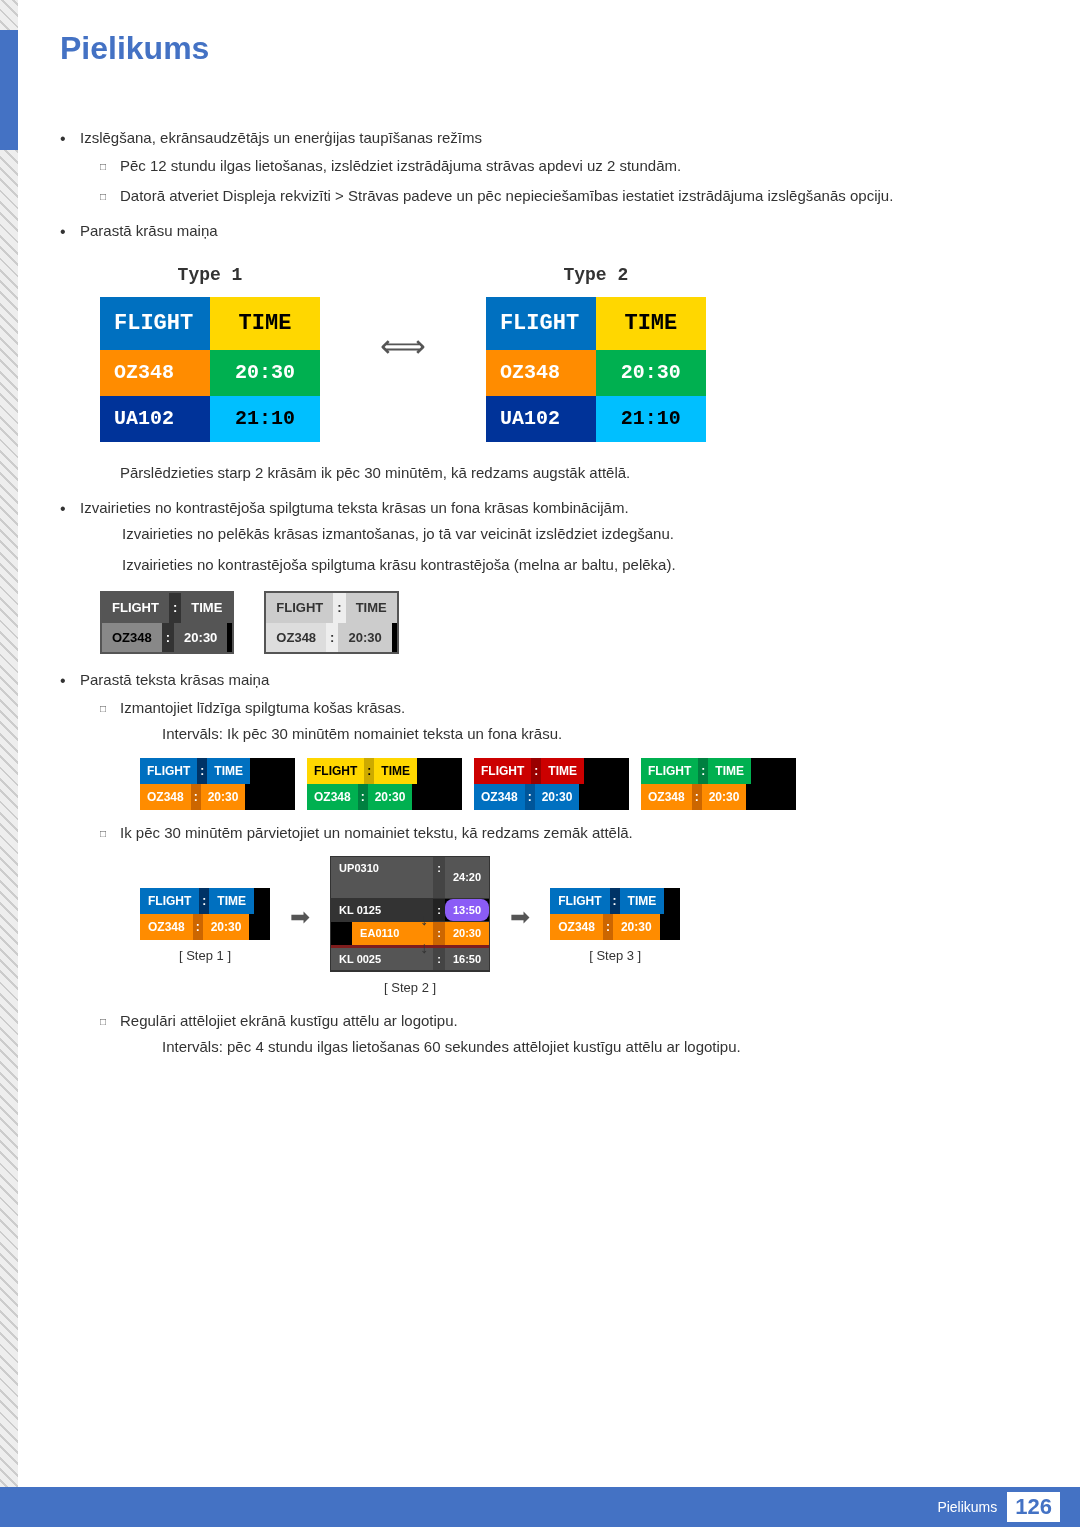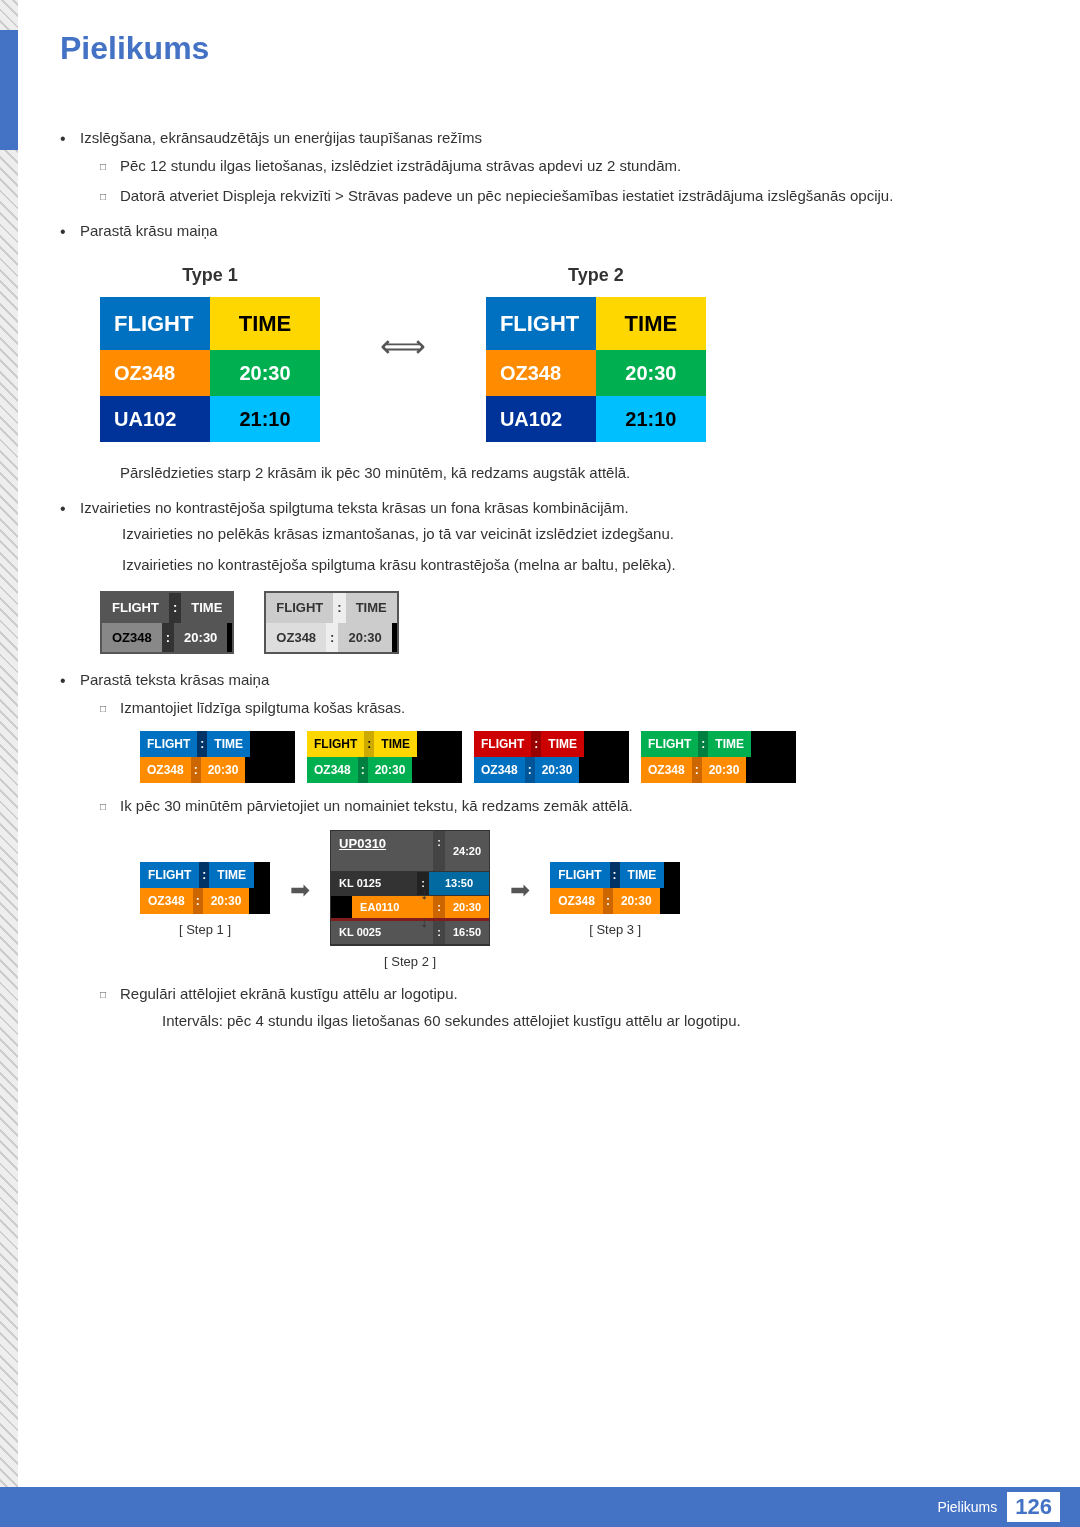--- a/index.html
+++ b/index.html
@@ -106,20 +106,21 @@
       display: flex;
       gap: 60px;
       margin: 20px 0 20px 20px;
       align-items: flex-start;
     }
 
     .type-block {
       display: flex;
       flex-direction: column;
       align-items: center;
+      font-family: Liberation Mono, monospace;
     }
 
     .type-label {
       font-size: 18px;
       font-weight: bold;
       margin-bottom: 8px;
       color: #333;
     }
 
     
@@ -443,20 +444,21 @@
           </div>
         </div>
       </div>
     </li>
 
     <li>
       <span>Parastā teksta krāsas maiņa</span>
       <ul class="sub-list">
         <li>
           <span>Izmantojiet līdzīga spilgtuma košas krāsas.</span>
+          <div class="indent-text">Intervāls: Ik pēc 30 minūtēm nomainiet teksta un fona krāsu.</div>
 
           
           <div class="color-boards-row">
 
             <div class="color-board cboard1">
               <div class="row">
                 <div class="cell" style="background:#0070C0;color:#fff;font-size:12px;font-weight:bold;padding:4px 7px;">FLIGHT</div>
                 <div class="cell" style="background:#003366;color:#fff;font-size:12px;font-weight:bold;padding:4px 3px;"> : </div>
                 <div class="cell" style="background:#0070C0;color:#fff;font-size:12px;font-weight:bold;padding:4px 7px;">TIME</div>
               </div>
@@ -528,28 +530,28 @@
                 </div>
               </div>
               <div class="step-label">[ Step 1 ]</div>
             </div>
 
             <div style="font-size:24px;color:#555;margin-bottom:20px;">➡</div>
 
             <div class="step-block">
               <div class="step2-board">
                 <div class="row" style="border-bottom:1px solid #333;">
-                  <div class="cell" style="background:#555;color:#fff;font-size:13px;font-weight:bold;padding:3px 8px;flex:1;text-decoration:underline;">UP0310</div>
+                  <div class="cell" style="background:#555;color:#fff;font-size:11px;font-weight:bold;padding:3px 8px;flex:1;">UP0310</div>
                   <div class="cell" style="background:#444;color:#fff;font-size:11px;font-weight:bold;padding:3px 4px;"> : </div>
                   <div class="cell" style="background:#555;color:#fff;font-size:11px;font-weight:bold;padding:12px 8px;">24:20</div>
                 </div>
                 <div class="row" style="border-bottom:1px solid #333;">
                   <div class="cell" style="background:#333;color:#fff;font-size:11px;font-weight:bold;padding:3px 8px;flex:1;">KL 0125</div>
                   <div class="cell" style="background:#222;color:#fff;font-size:11px;font-weight:bold;padding:3px 4px;"> : </div>
-                  <div class="cell" style="background:#0369a1;color:#fff;font-size:11px;font-weight:bold;padding:3px 16px;">13:50</div>
+                  <div class="cell" style="background:#8b5cf6;color:#fff;font-size:11px;font-weight:bold;padding:3px 8px;border-radius:8px;">13:50</div>
                 </div>
                 <div class="row" style="border-bottom:3px solid #7f1d1d;padding-left:21px;">
                   <div class="cell" style="background:#FF8C00;color:#fff;font-size:11px;font-weight:bold;padding:3px 8px;flex:1;">EA0110</div>
                   <div class="cell" style="background:#cc6600;color:#fff;font-size:11px;font-weight:bold;padding:3px 4px;"> : </div>
                   <div class="cell" style="background:#FF8C00;color:#fff;font-size:11px;font-weight:bold;padding:3px 8px;">20:30</div>
                 </div>
                 <div class="row">
                   <div class="cell" style="background:#555;color:#fff;font-size:11px;font-weight:bold;padding:3px 8px;flex:1;">KL 0025</div>
                   <div class="cell" style="background:#444;color:#fff;font-size:11px;font-weight:bold;padding:3px 4px;"> : </div>
                   <div class="cell" style="background:#555;color:#fff;font-size:11px;font-weight:bold;padding:3px 8px;">16:50</div>

